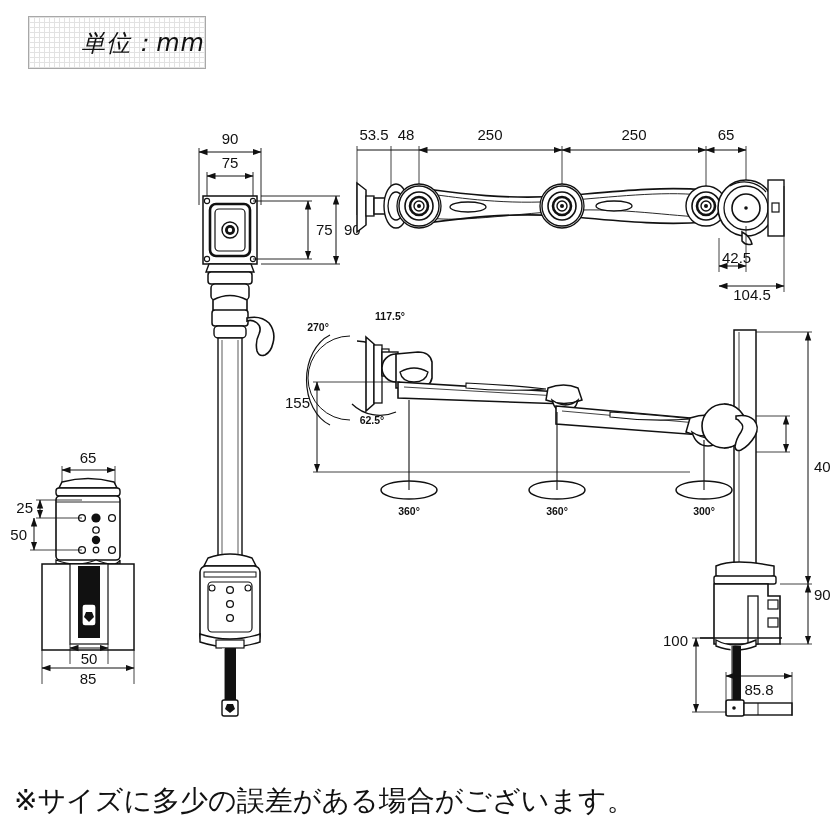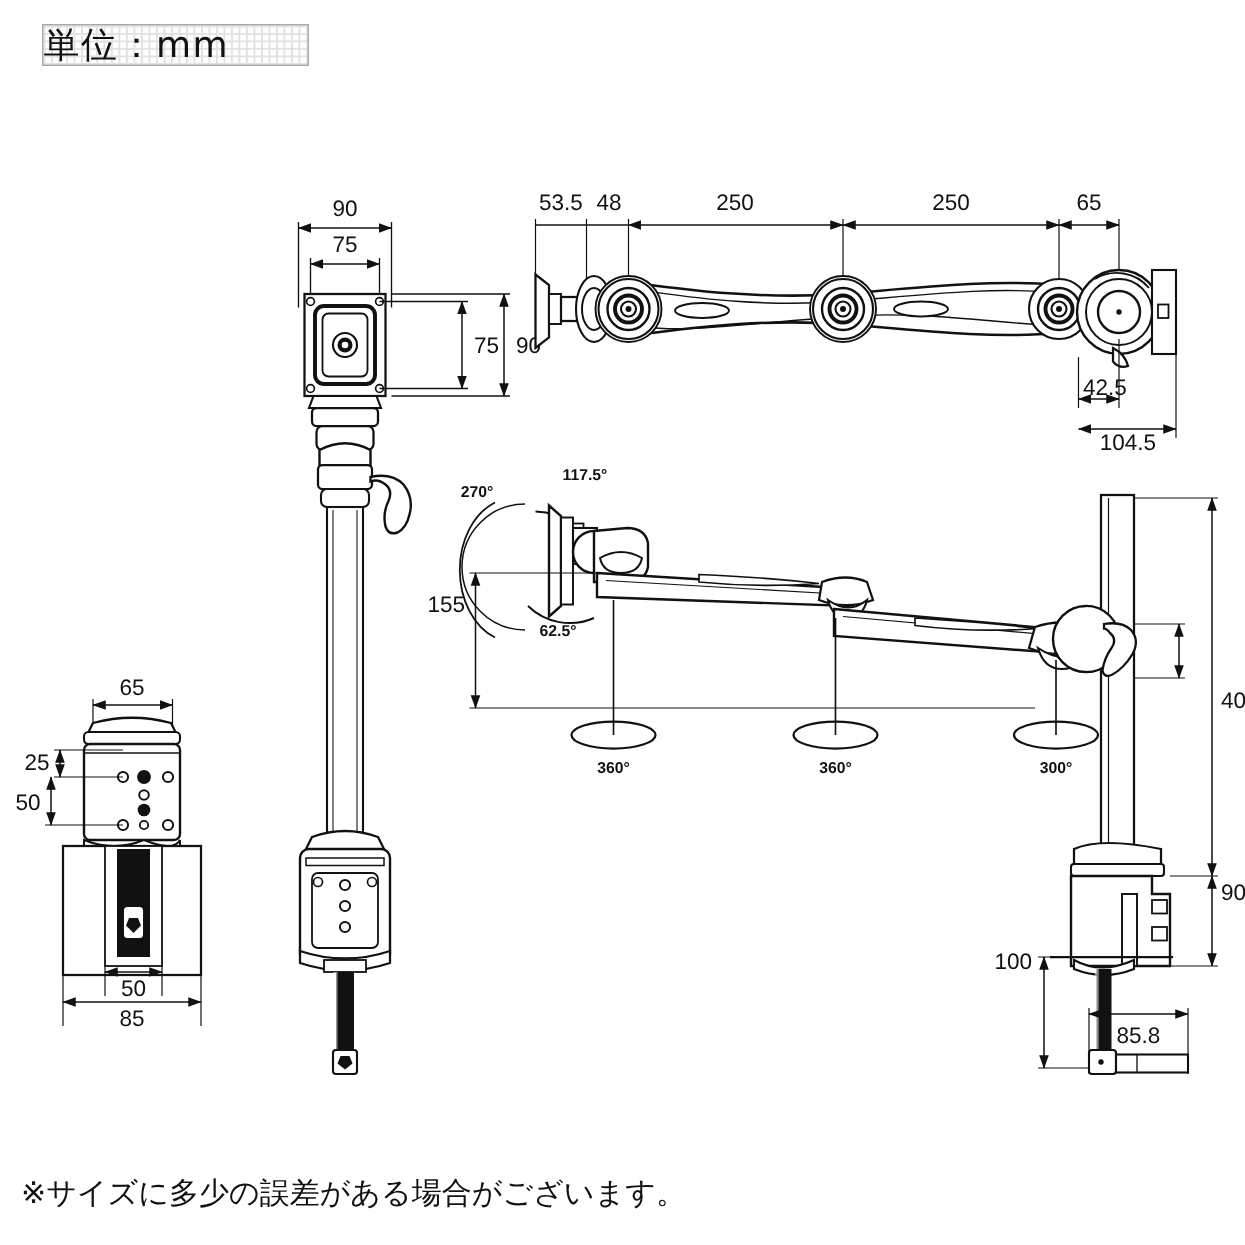--- a/index.html
+++ b/index.html
@@ -1,27 +1,27 @@
 <!DOCTYPE html>
 <html><head>
 <meta charset="utf-8">
 <style>
   html,body{margin:0;padding:0;background:#ffffff;}
   body{width:830px;height:830px;position:relative;overflow:hidden;
        font-family:"Liberation Sans","DejaVu Sans",sans-serif;color:#1a1a1a;}
   #stage{position:absolute;left:0;top:0;width:830px;height:830px;}
-  #unit-box{position:absolute;left:28px;top:16px;width:178px;height:28px;
+  #unit-box{position:absolute;left:28px;top:16px;width:178px;height:53px;
             border:1px solid #a8a8a8;box-sizing:border-box;
             background-image:
               linear-gradient(to right,#e2e2e2 1px,transparent 1px),
               linear-gradient(to bottom,#e2e2e2 1px,transparent 1px);
             background-size:5px 5px;
-            display:flex;align-items:center;justify-content:flex-start;}
+            display:flex;align-items:center;justify-content:flex-end;font-style:italic;}
   #unit-text{font-size:24px;letter-spacing:1px;color:#111;font-family:"DejaVu Sans",sans-serif;}
-  #footer-note{position:absolute;left:14px;top:782px;font-size:20px;color:#111;
+  #footer-note{position:absolute;left:14px;top:782px;font-size:28px;color:#111;
                font-family:"DejaVu Sans",sans-serif;white-space:nowrap;}
   svg{position:absolute;left:0;top:0;}
   .dimtxt{font-family:"Liberation Sans","DejaVu Sans",sans-serif;font-size:15px;fill:#111;}
   .angtxt{font-family:"Liberation Sans","DejaVu Sans",sans-serif;font-size:10.5px;fill:#111;font-weight:bold;}
 </style>
 </head>
 <body>
 
 <div id="stage">
 

